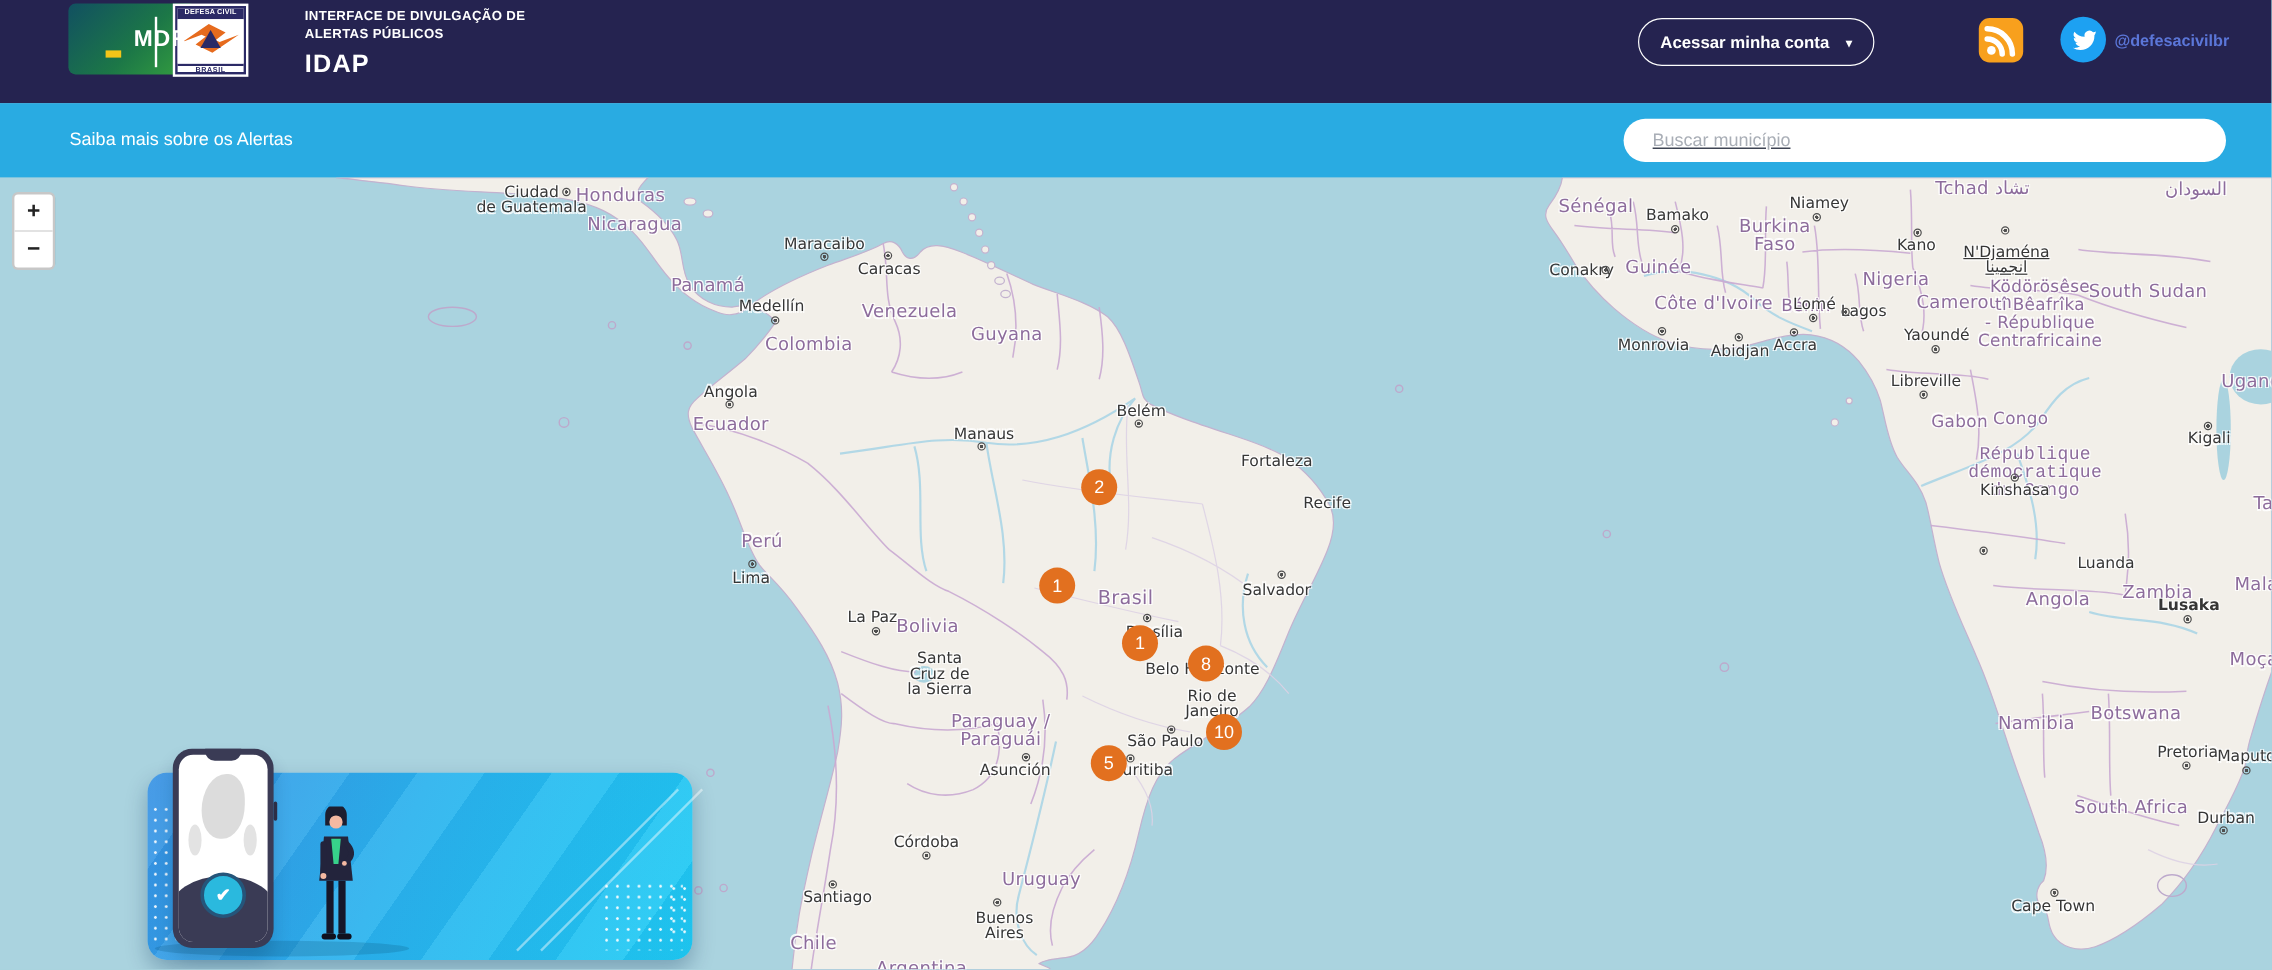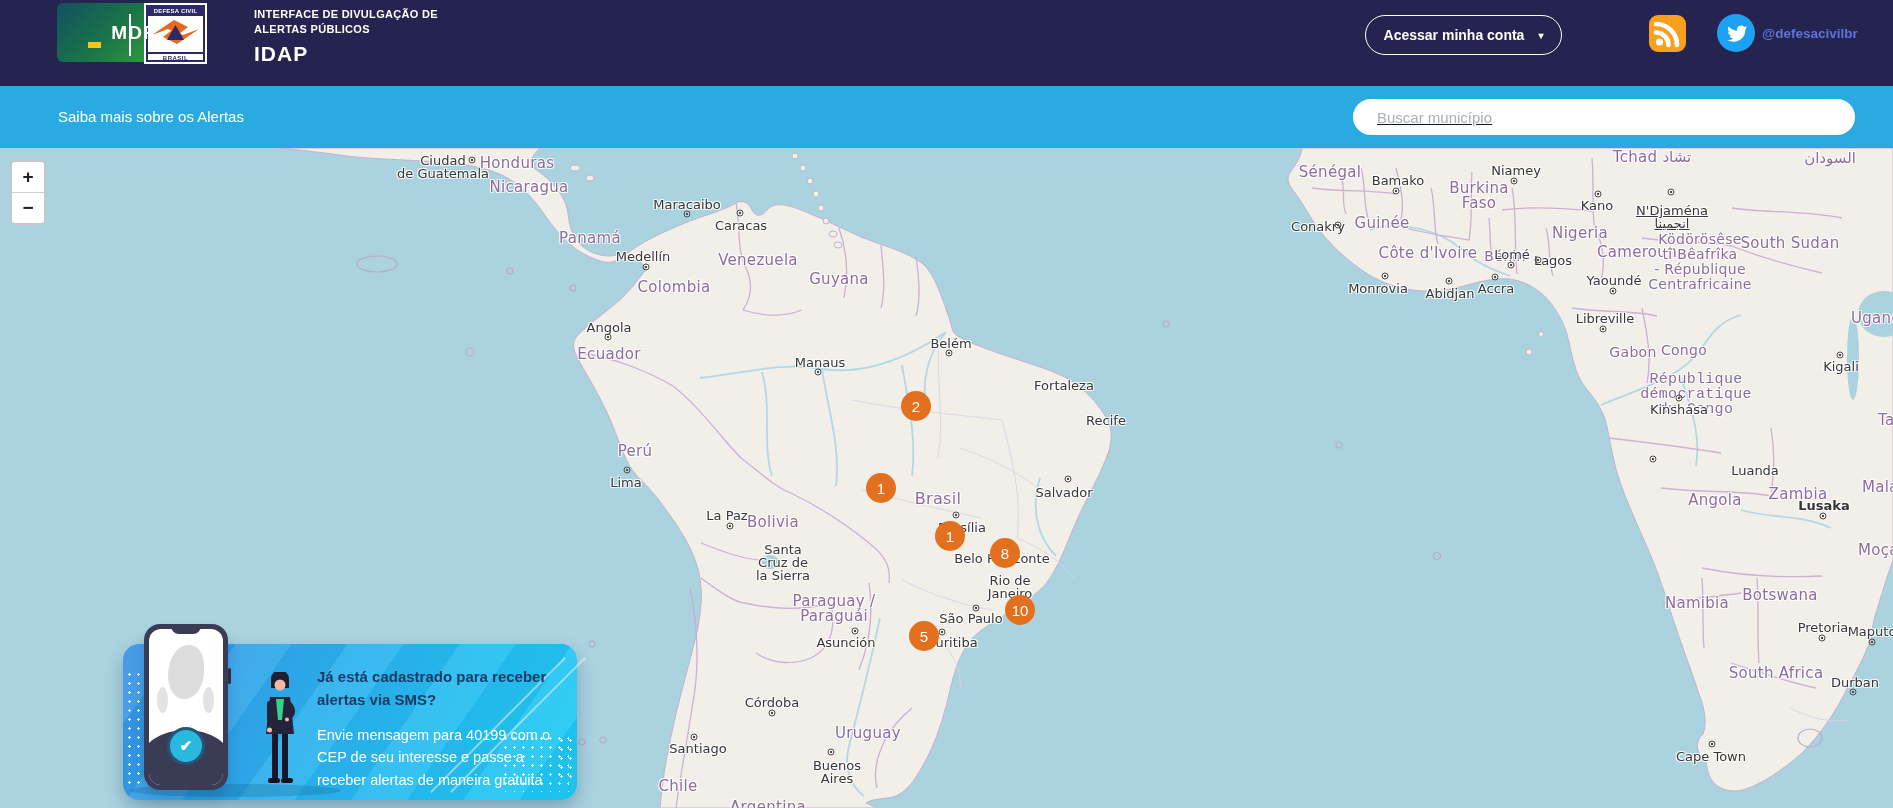--- a/index.html
+++ b/index.html
@@ -390,18 +390,14 @@
       <path d="M19,27 L27,27 L25,48 L21,48 Z" fill="#37d28a"></path>
       <path d="M33,29 C41,37 39,45 31,49 L29,45 C34,42 35,37 30,33 Z" fill="#23243c"></path>
       <rect x="10" y="29" width="5" height="27" rx="2.5" fill="#23243c"></rect>
       <circle cx="12.5" cy="58" r="2.5" fill="#f4b9a2"></circle>
         <circle cx="30" cy="47.5" r="2" fill="#f4b9a2"></circle>
       <rect x="15" y="62" width="6" height="44" fill="#16172a"></rect>
       <rect x="25" y="62" width="6" height="44" fill="#16172a"></rect>
       <rect x="11" y="106" width="12" height="5" rx="2.5" fill="#10111f"></rect>
       <rect x="24" y="106" width="12" height="5" rx="2.5" fill="#10111f"></rect>
     </svg>
-    <div class="banner-text">
-      <div class="banner-head">Já está cadastrado para receber alertas via SMS?</div>
-      <div class="banner-body">Envie mensagem para 40199 com o CEP de seu interesse e passe a receber alertas de maneira gratuita</div>
-    </div>
   </div>
 </div>
 
 </body></html>

